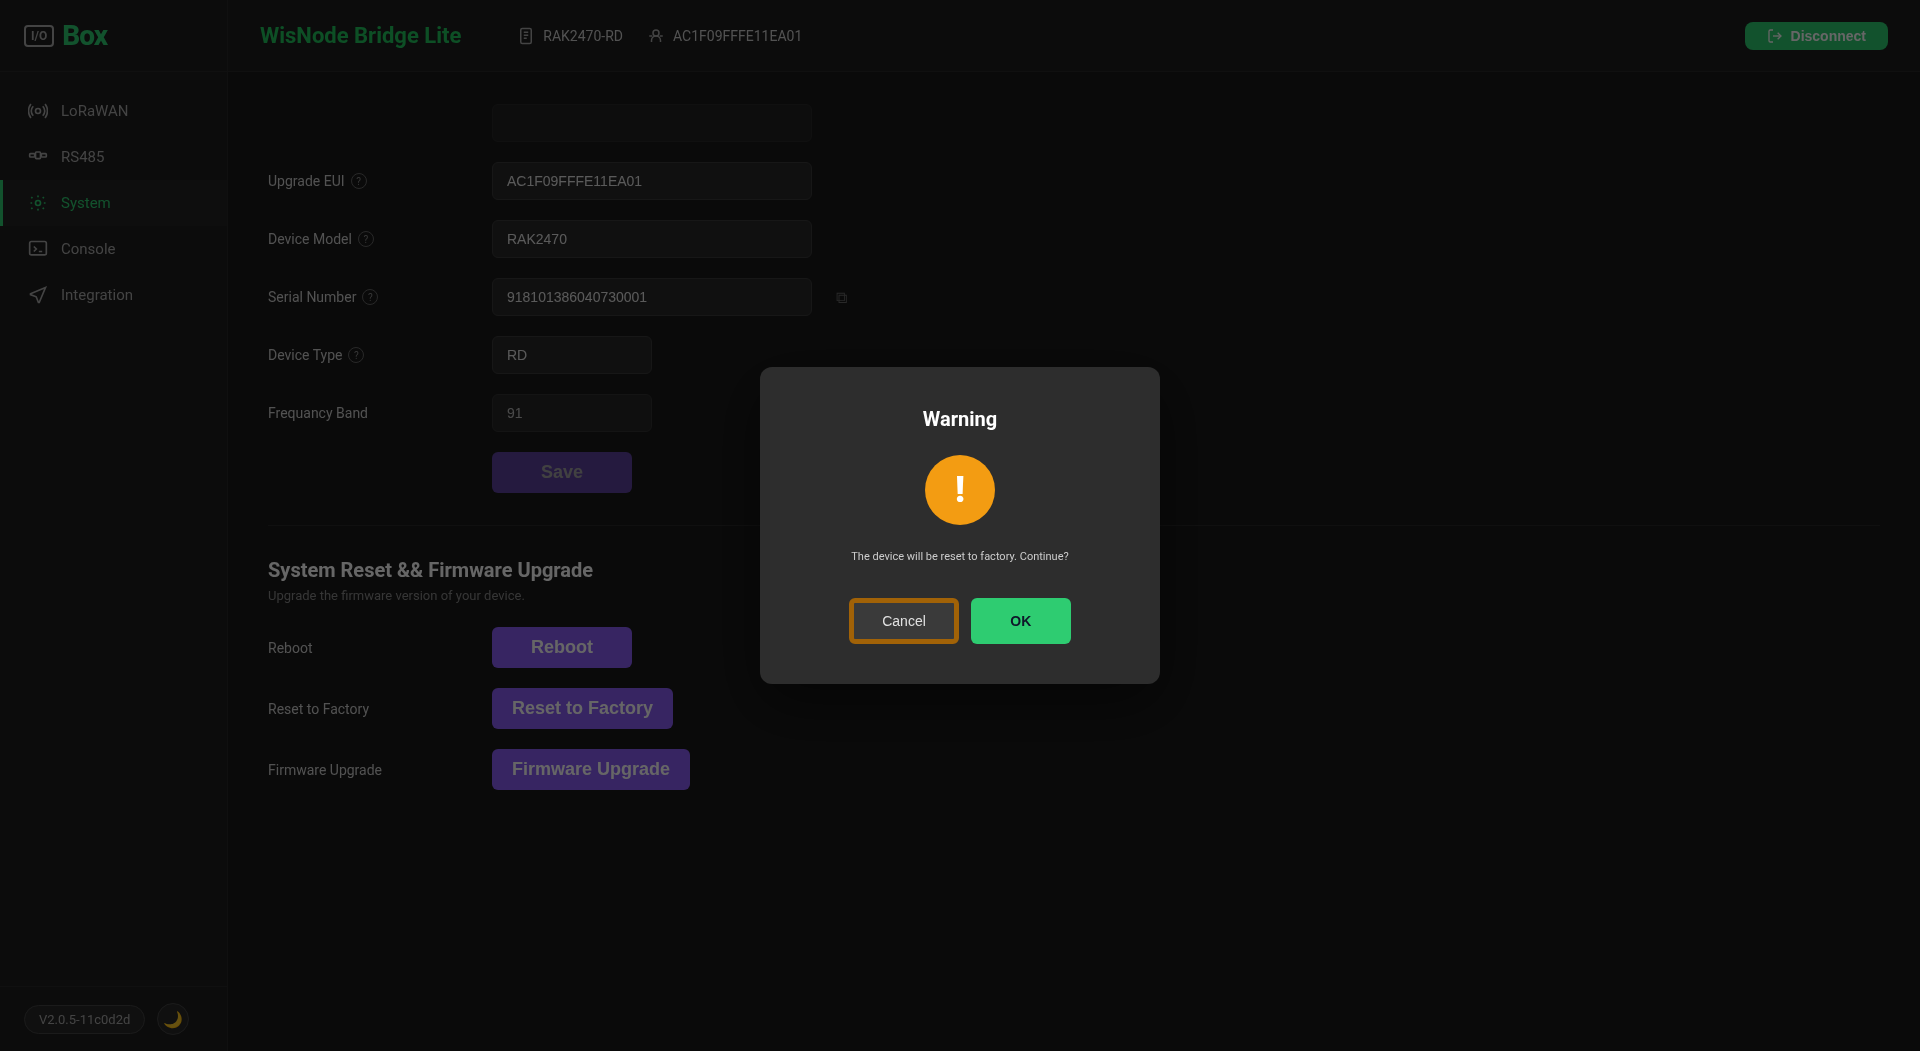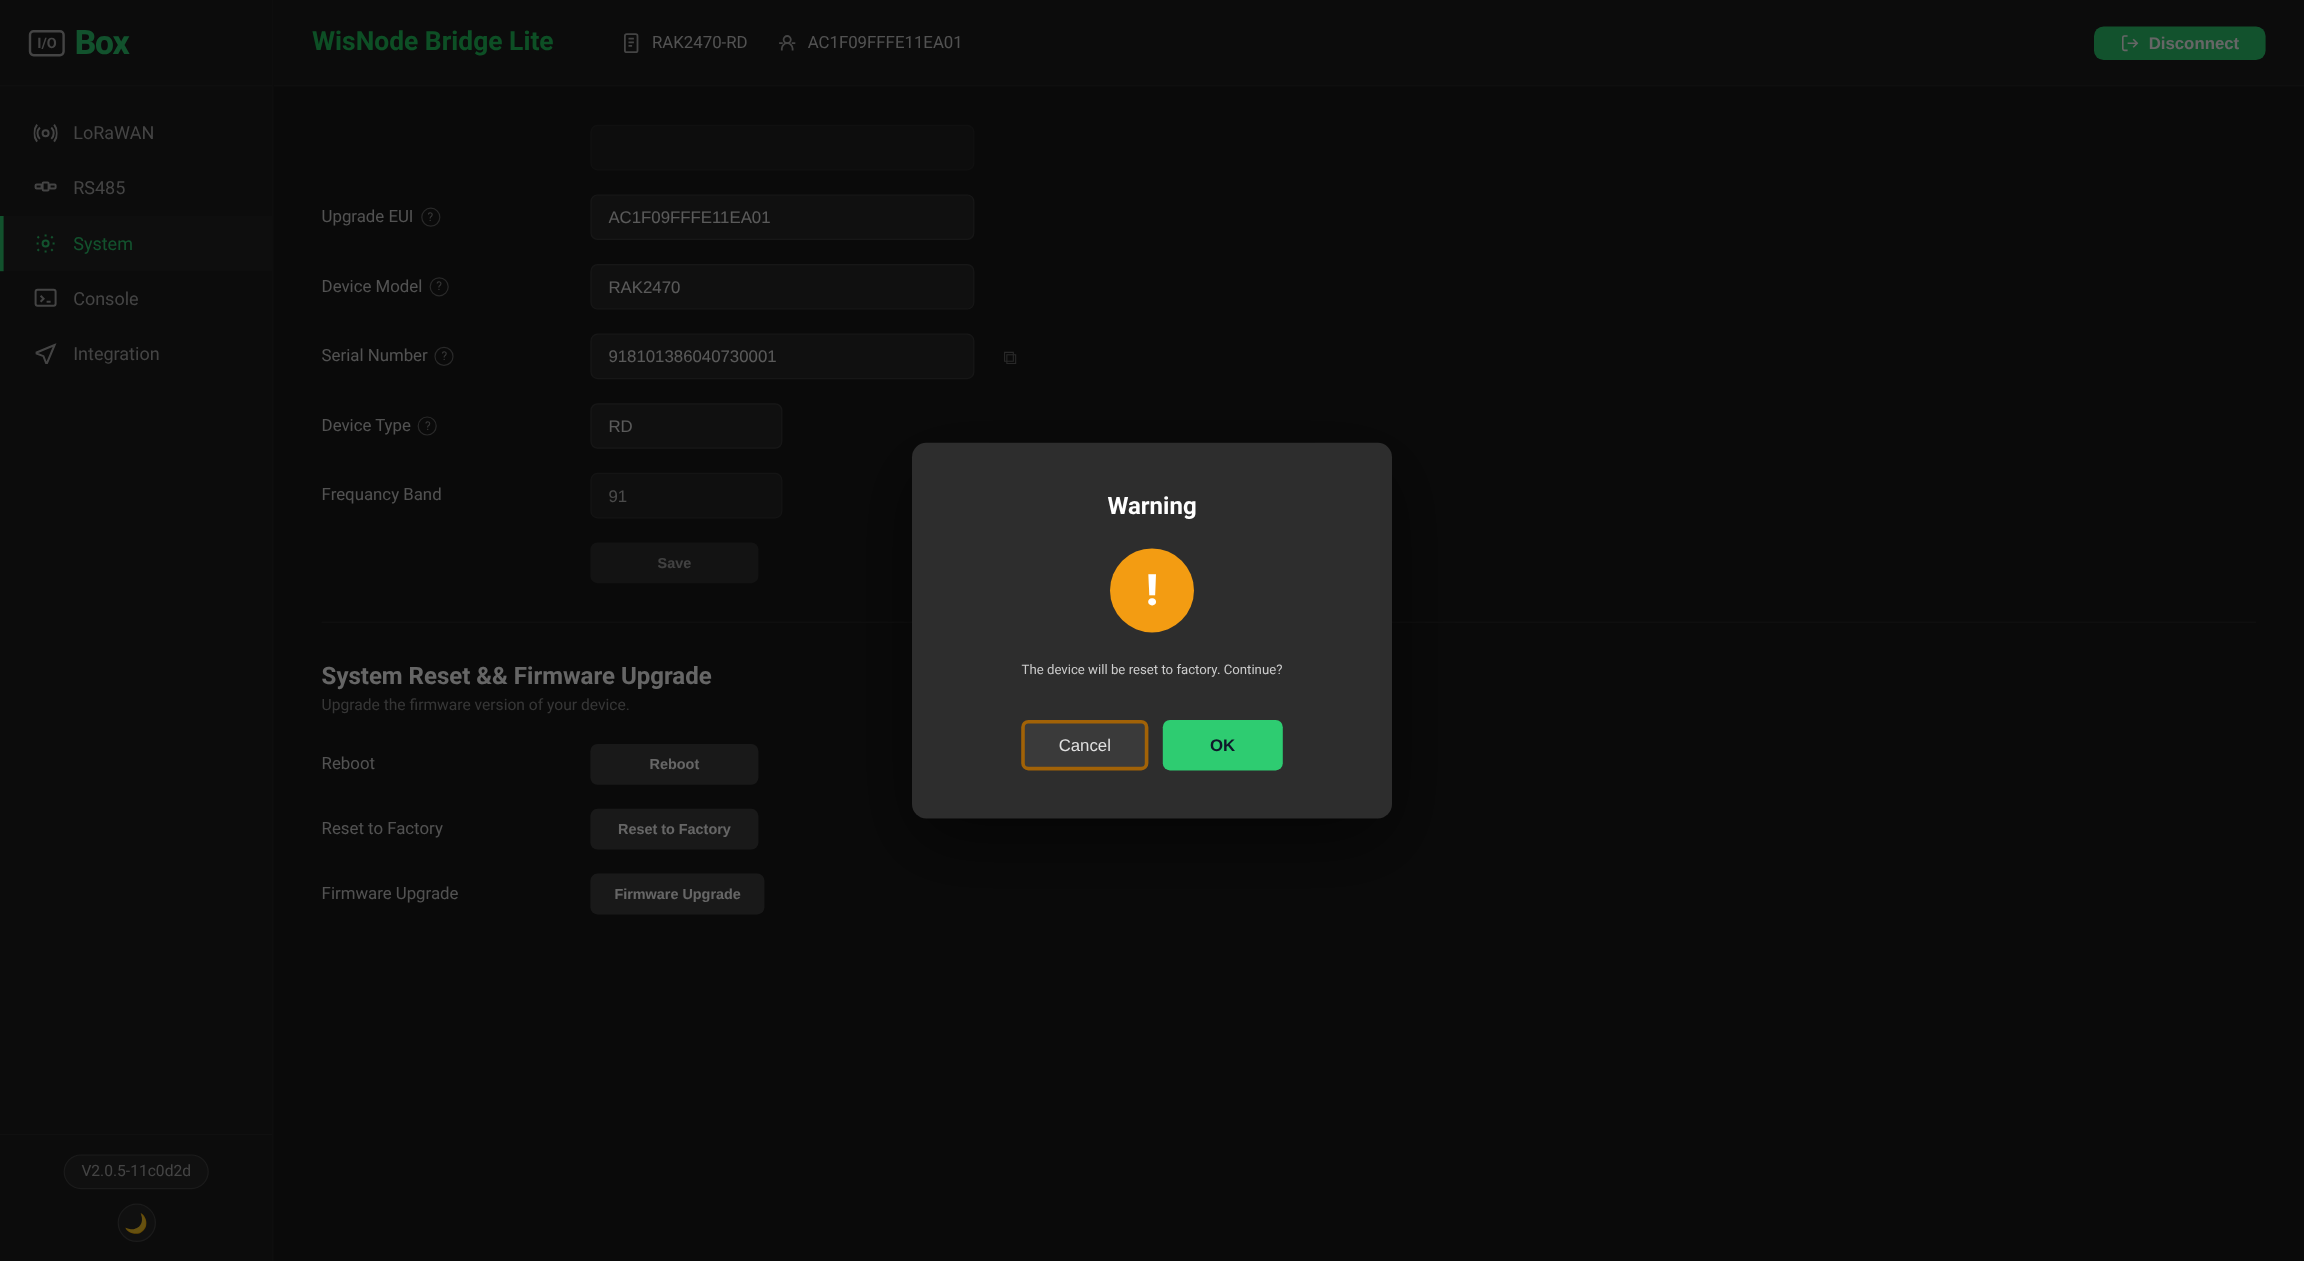--- a/index.html
+++ b/index.html
@@ -70,21 +70,20 @@
       display: flex;
       align-items: center;
       justify-content: center;
     }
     .sidebar-footer {
       padding: 16px 24px;
       border-top: 1px solid #2a2a2a;
       display: flex;
       align-items: center;
       gap: 12px;
-      flex-direction: column;
     }
     .version-badge {
       background: #2a2a2a;
       border: 1px solid #444;
       border-radius: 16px;
       padding: 6px 14px;
       font-size: 13px;
       color: #aaa;
       cursor: pointer;
     }
@@ -224,26 +223,26 @@
       font-weight: 700;
       color: #fff;
       margin-bottom: 6px;
     }
     .section-subtitle {
       font-size: 13px;
       color: #888;
       margin-bottom: 24px;
     }
     .action-btn {
-      background: #404040;
+      background: #8b5cf6;
       color: #fff;
       border: none;
       border-radius: 6px;
       padding: 10px 20px;
-      font-size: 12px;
+      font-size: 18px;
       font-weight: 600;
       cursor: pointer;
       min-width: 140px;
       text-align: center;
     }
 
     
     .modal-overlay {
       position: fixed;
       top: 0; left: 0; right: 0; bottom: 0;
@@ -287,21 +286,21 @@
       line-height: 1.5;
     }
     .modal-actions {
       display: flex;
       gap: 12px;
       justify-content: center;
     }
     .modal-cancel {
       background: #3a3a3a;
       color: #e0e0e0;
-      border: 3px solid #a16207;
+      border: 5px solid #a16207;
       border-radius: 6px;
       padding: 10px 28px;
       font-size: 14px;
       cursor: pointer;
       min-width: 100px;
     }
     .modal-ok {
       background: #2ecc71;
       color: #0f172a;
       border: none;

